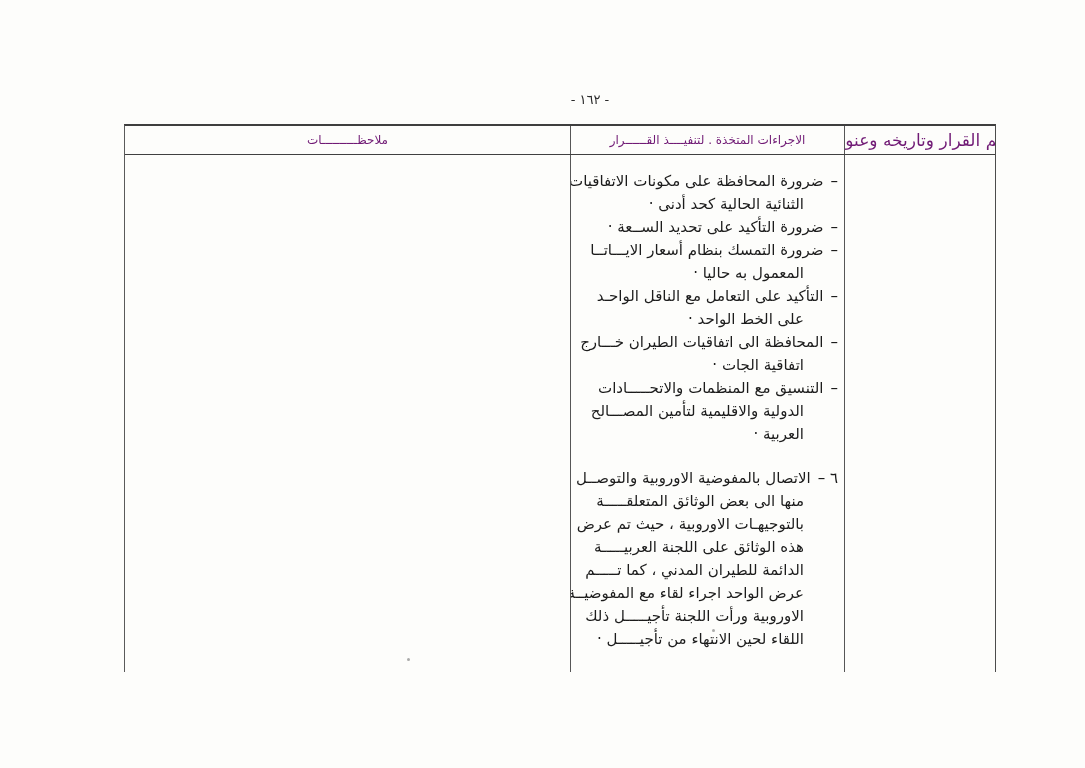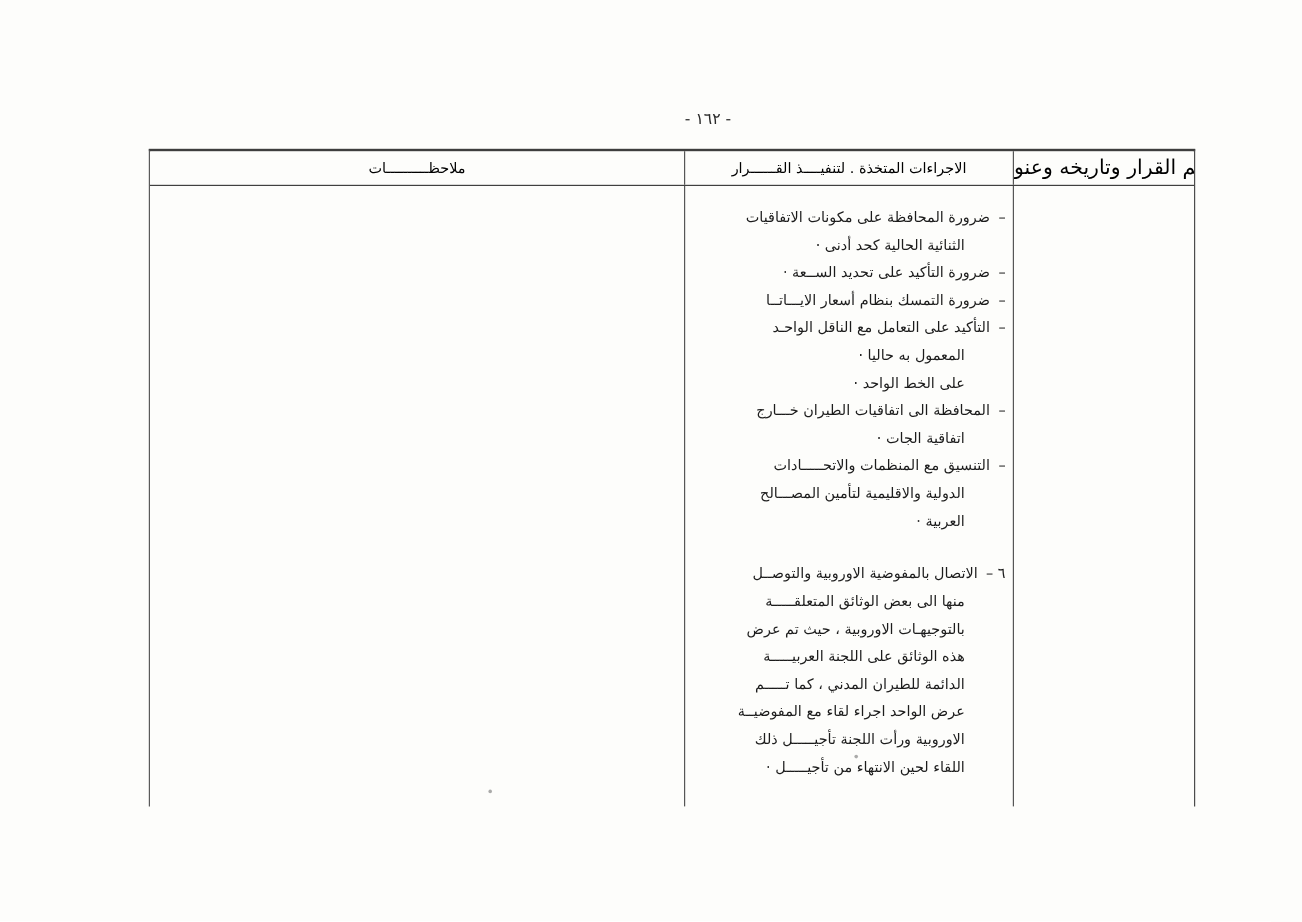--- a/index.html
+++ b/index.html
@@ -18,24 +18,24 @@
     border-right:1px solid #4c4c4c;
     box-sizing:border-box;
   }
   .thead{display:flex;height:28px;border-bottom:1.5px solid #404040;}
   .tbody{display:flex;height:517px;}
   .cell{box-sizing:border-box;overflow:hidden;}
   .col-decision{width:151px;border-left:1px solid #565656;}
   .col-actions{width:274px;border-left:1px solid #565656;}
   .col-notes{flex:1;}
   .th{display:flex;align-items:center;justify-content:center;
-      white-space:nowrap;font-size:12px;color:#000000;}
+      white-space:nowrap;font-size:12px;color:#701a75;}
   .th.col-decision{font-size:17px;}
   .th.col-notes{letter-spacing:1px;}
-  .lines{padding:15px 6px 0 4px;font-size:12px;line-height:23px;direction:rtl;}
+  .lines{padding:15px 6px 0 4px;font-size:15px;line-height:23px;direction:rtl;}
   .line{white-space:nowrap;text-align:right;color:#1c1c1c;}
   .line.cont{padding-right:34px;}
   .line.gap{height:21px;}
   .marker{margin-left:7px;color:#1c1c1c;}
   .marker.num{letter-spacing:2px;}
   .speck{position:absolute;background:#8d8d8d;border-radius:50%;opacity:.75;}
   .s1{left:407px;top:658px;width:3px;height:3px;}
   .s2{left:712px;top:629px;width:3px;height:3px;}
 </style>
 </head>
@@ -52,22 +52,22 @@
       <div class="cell th col-notes">ملاحظــــــــــات</div>
     </div>
     <div class="tbody">
       <div class="cell col-decision"></div>
       <div class="cell col-actions">
         <div class="lines" id="actions-lines">
             <div class="line bullet"><span class="marker">–</span><span>ضرورة المحافظة على مكونات الاتفاقيات</span></div>
             <div class="line cont"><span>الثنائية الحالية كحد أدنى ·</span></div>
             <div class="line bullet"><span class="marker">–</span><span>ضرورة التأكيد على تحديد الســعة ·</span></div>
             <div class="line bullet"><span class="marker">–</span><span>ضرورة التمسك بنظام أسعار الايـــاتــا</span></div>
+            <div class="line cont"><span>المعمول به حاليا ·</span></div>
             <div class="line bullet"><span class="marker">–</span><span>التأكيد على التعامل مع الناقل الواحـد</span></div>
-            <div class="line cont"><span>المعمول به حاليا ·</span></div>
             <div class="line cont"><span>على الخط الواحد ·</span></div>
             <div class="line bullet"><span class="marker">–</span><span>المحافظة الى اتفاقيات الطيران خـــارج</span></div>
             <div class="line cont"><span>اتفاقية الجات ·</span></div>
             <div class="line bullet"><span class="marker">–</span><span>التنسيق مع المنظمات والاتحـــــادات</span></div>
             <div class="line cont"><span>الدولية والاقليمية لتأمين المصـــالح</span></div>
             <div class="line cont"><span>العربية ·</span></div>
             <div class="line gap"></div>
             <div class="line numbered"><span class="marker num">٦ –</span><span>الاتصال بالمفوضية الاوروبية والتوصــل</span></div>
             <div class="line cont"><span>منها الى بعض الوثائق المتعلقـــــة</span></div>
             <div class="line cont"><span>بالتوجيهـات الاوروبية ، حيث تم عرض</span></div>

